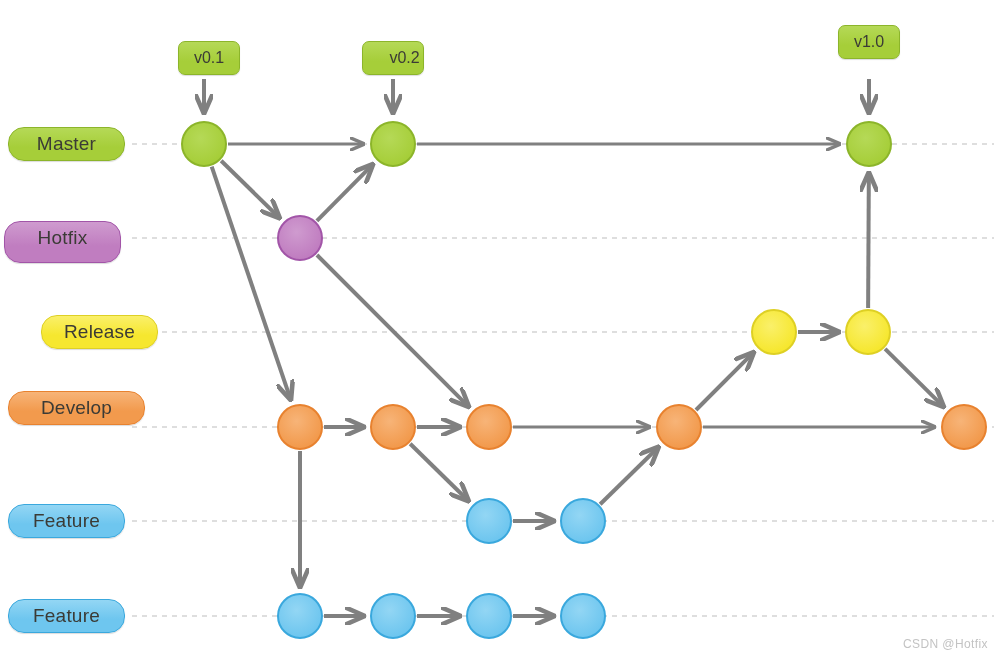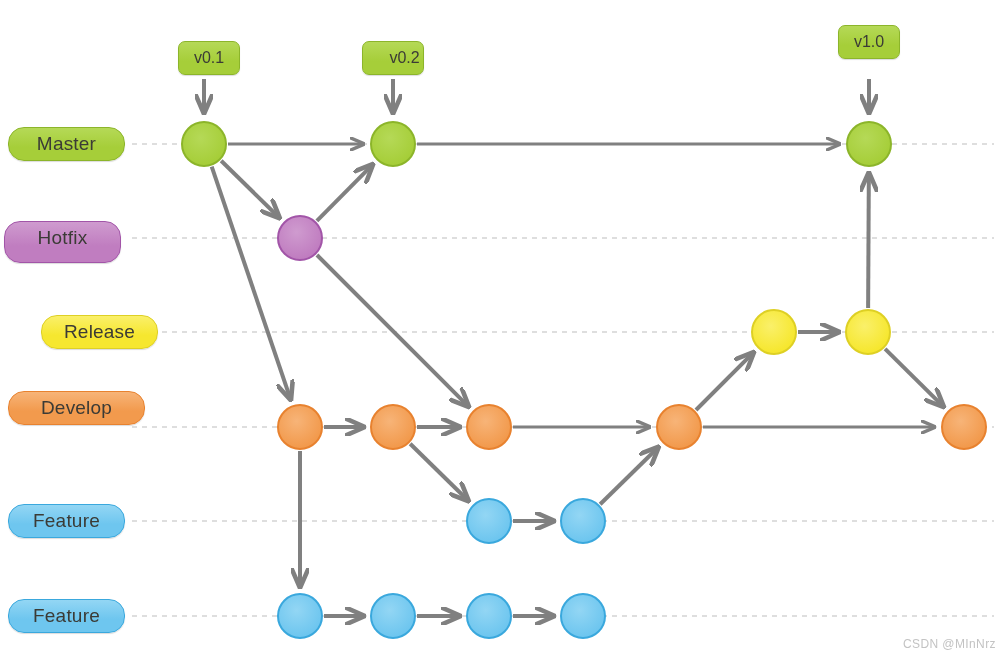--- a/index.html
+++ b/index.html
@@ -143,15 +143,15 @@
       <div class="node" style="left: 656px; top: 404px; width: 46px; height: 46px; background: radial-gradient(circle at 42% 36%, rgb(247, 180, 120) 0%, rgb(242, 154, 77) 72%); border-color: rgb(232, 130, 47);"></div>
       <div class="node" style="left: 941px; top: 404px; width: 46px; height: 46px; background: radial-gradient(circle at 42% 36%, rgb(247, 180, 120) 0%, rgb(242, 154, 77) 72%); border-color: rgb(232, 130, 47);"></div>
       <div class="node" style="left: 466px; top: 498px; width: 46px; height: 46px; background: radial-gradient(circle at 42% 36%, rgb(147, 214, 244) 0%, rgb(110, 198, 239) 72%); border-color: rgb(58, 168, 221);"></div>
       <div class="node" style="left: 560px; top: 498px; width: 46px; height: 46px; background: radial-gradient(circle at 42% 36%, rgb(147, 214, 244) 0%, rgb(110, 198, 239) 72%); border-color: rgb(58, 168, 221);"></div>
       <div class="node" style="left: 277px; top: 593px; width: 46px; height: 46px; background: radial-gradient(circle at 42% 36%, rgb(147, 214, 244) 0%, rgb(110, 198, 239) 72%); border-color: rgb(58, 168, 221);"></div>
       <div class="node" style="left: 370px; top: 593px; width: 46px; height: 46px; background: radial-gradient(circle at 42% 36%, rgb(147, 214, 244) 0%, rgb(110, 198, 239) 72%); border-color: rgb(58, 168, 221);"></div>
       <div class="node" style="left: 466px; top: 593px; width: 46px; height: 46px; background: radial-gradient(circle at 42% 36%, rgb(147, 214, 244) 0%, rgb(110, 198, 239) 72%); border-color: rgb(58, 168, 221);"></div>
       <div class="node" style="left: 560px; top: 593px; width: 46px; height: 46px; background: radial-gradient(circle at 42% 36%, rgb(147, 214, 244) 0%, rgb(110, 198, 239) 72%); border-color: rgb(58, 168, 221);"></div>
     </div>
 
-  <div class="watermark" style="left: 903px; top: 637px;">CSDN @MInNrz</div>
+  <div class="watermark" style="left: 903px; top: 637px;">CSDN @Hotfix</div>
 
 </div>
 
 </body></html>

